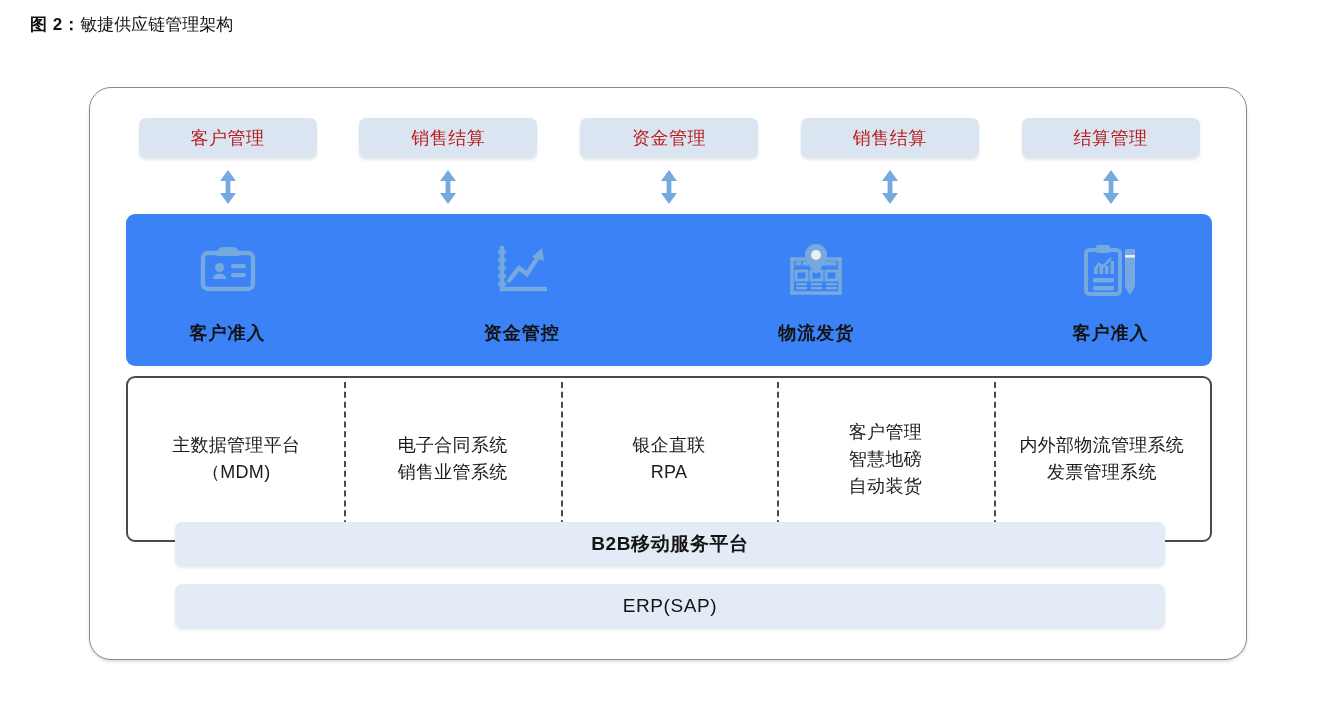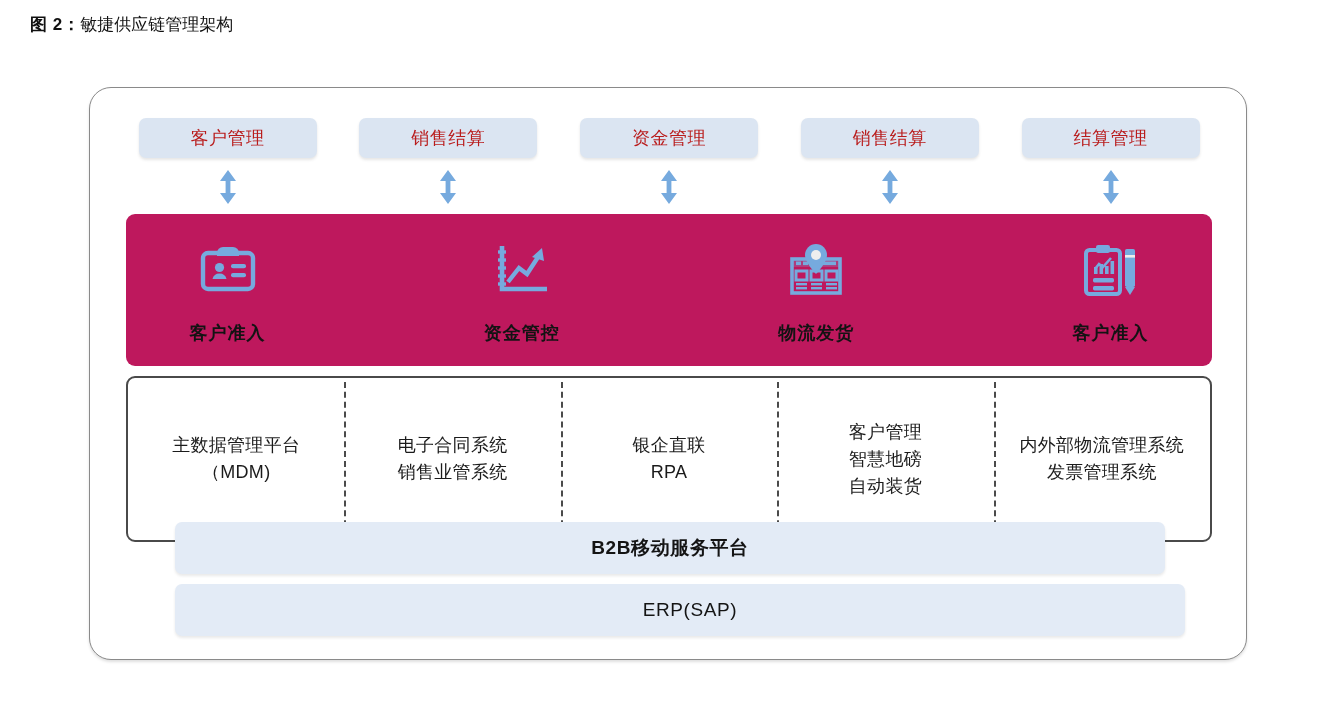--- a/index.html
+++ b/index.html
@@ -83,21 +83,21 @@
     height: 34px;
   }
 
   
   .icon-band {
     position: absolute;
     left: 36px;
     top: 126px;
     width: 1086px;
     height: 152px;
-    background: #be185d;
+    background: #3b82f6;
     border-radius: 9px;
     display: flex;
     justify-content: space-between;
     align-items: center;
   }
   .icon-cell {
     width: 203px;
     display: flex;
     flex-direction: column;
     align-items: center;
@@ -155,33 +155,33 @@
     color: #1b1b1b;
     white-space: nowrap;
     letter-spacing: 0.3px;
   }
 
   
   .platform-bar {
     position: absolute;
     left: 85px;
     width: 990px;
-    height: 52px;
+    height: 44px;
     border-radius: 7px;
     background: #e3ebf6;
     display: flex;
     align-items: center;
     justify-content: center;
     box-shadow: 0 2px 3px rgba(0,0,0,0.09);
     font-size: 19px;
     color: #141414;
     letter-spacing: 0.6px;
   }
   .platform-bar.b2b { top: 434px; font-weight: bold; }
-  .platform-bar.erp { top: 496px; font-weight: normal; padding-left: 20px; }
+  .platform-bar.erp { top: 496px; font-weight: normal; }
 </style>
 </head>
 <body>
 
 <div class="caption">
   <span class="cap-label">图 2：</span><span class="cap-text">敏捷供应链管理架构</span>
 </div>
 
 <div class="diagram-card">
 

